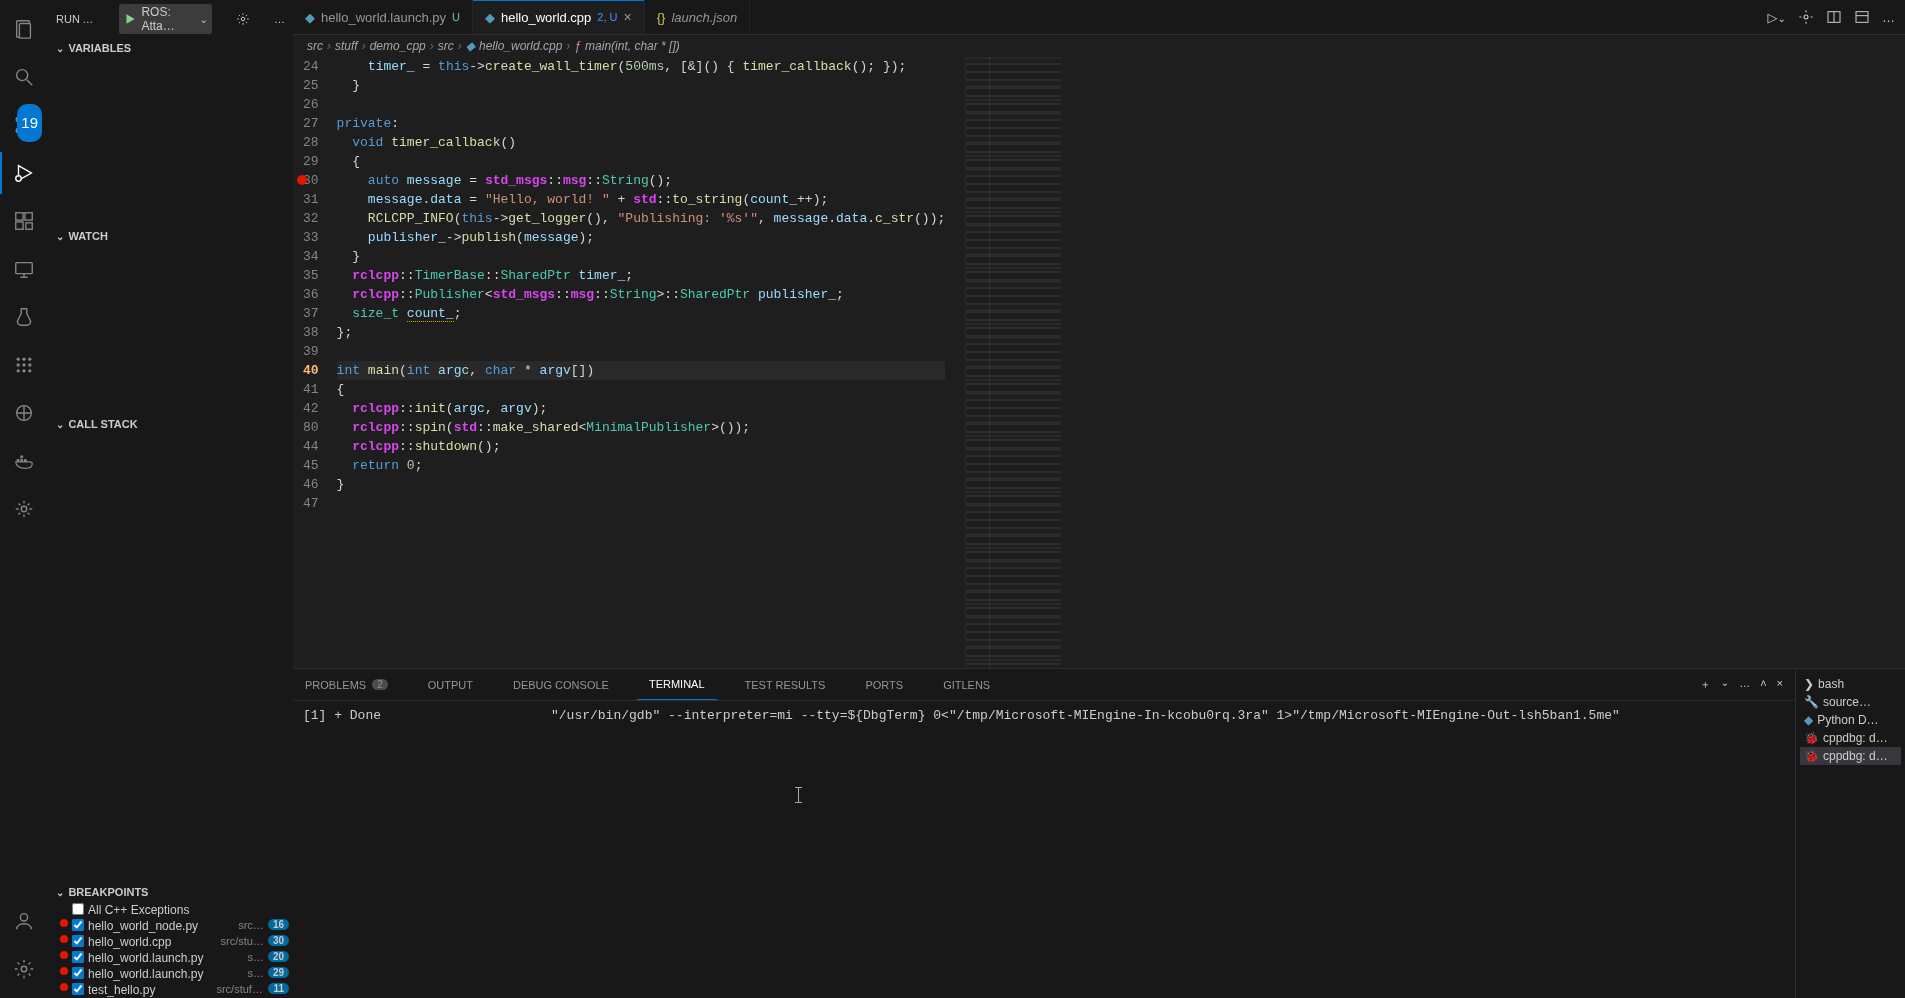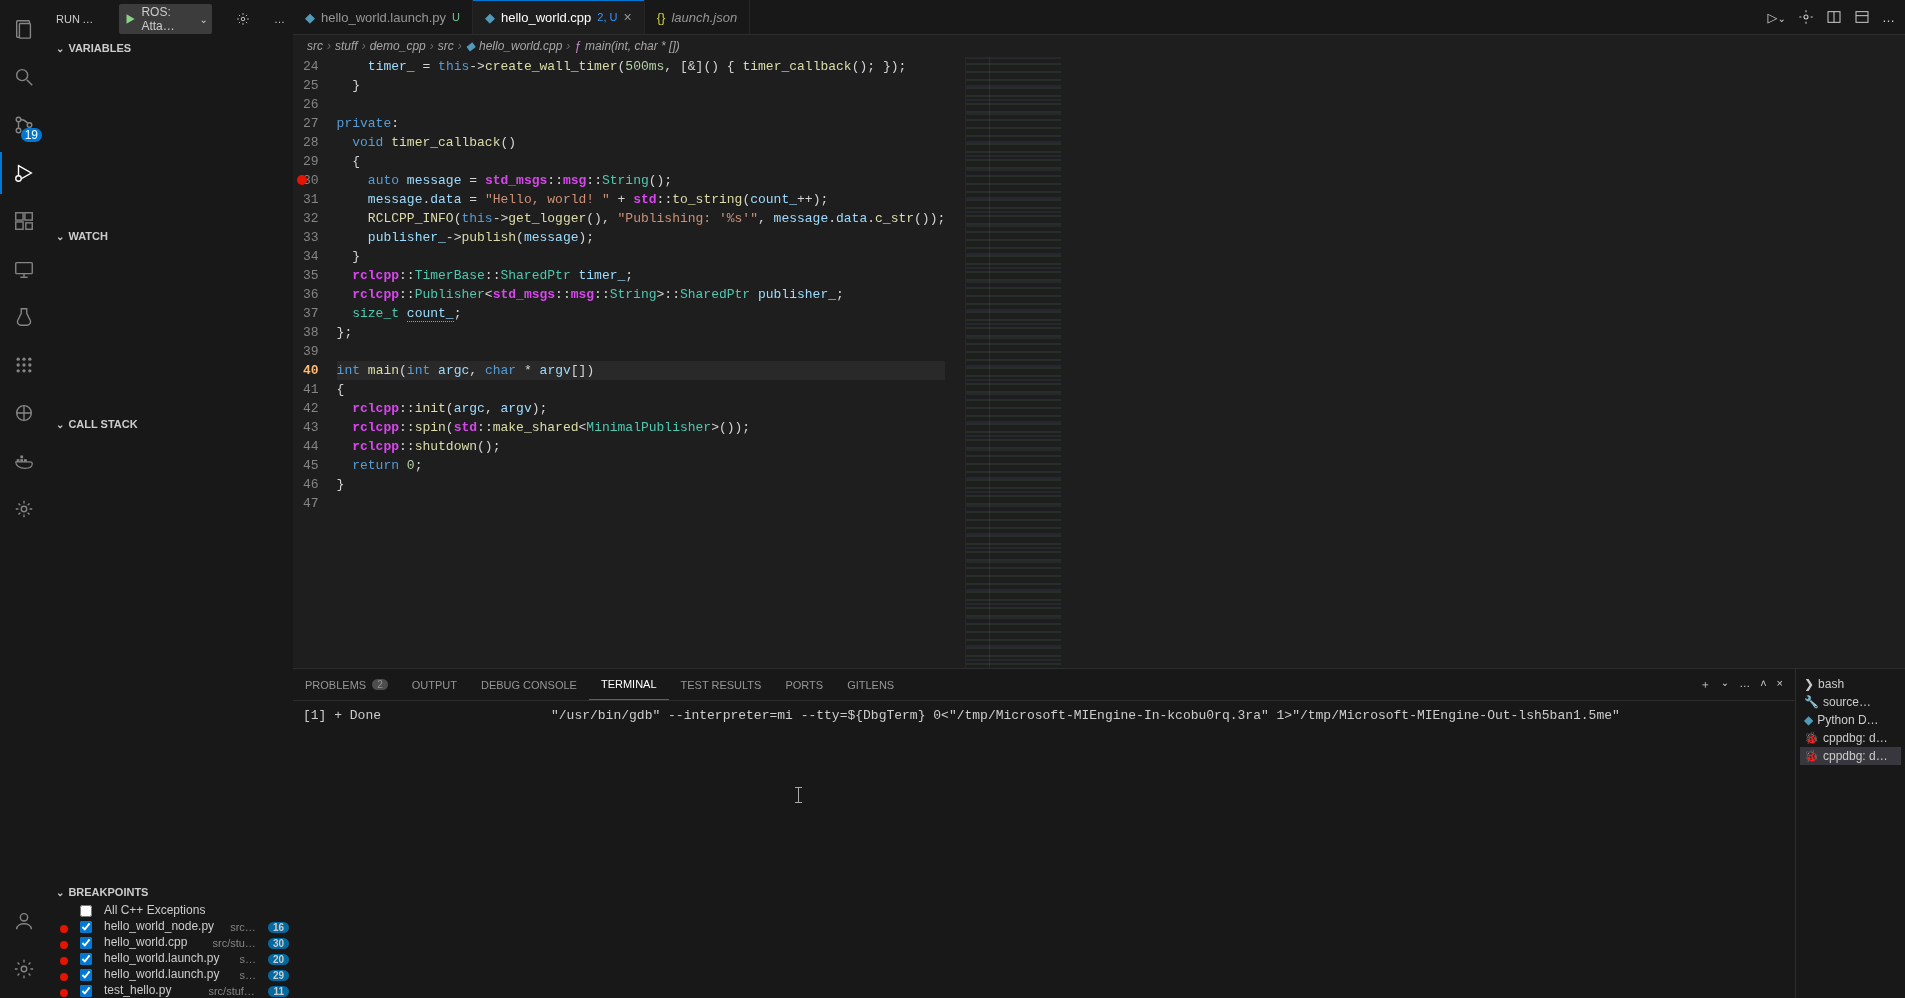--- a/index.html
+++ b/index.html
@@ -34,21 +34,21 @@
     cursor: pointer;
     position:relative;
   }
   .activity-item.active { color: #ffffff; }
   .activity-item.active::before {
     content:""; position:absolute; left:0; top:0; bottom:0; width:2px; background:#0078d4;
   }
   .badge {
     position:absolute; bottom:4px; right:6px;
     background:#0078d4; color:#fff; border-radius:10px;
-    font-size:12px; padding:0 4px; line-height:14px; min-width:14px; text-align:center;
+    font-size:15px; padding:12px 4px; line-height:14px; min-width:14px; text-align:center;
   }
 
   .sidebar {
     width: 245px;
     background: #181818;
     color: #cccccc;
     display:flex;
     flex-direction:column;
   }
   .sidebar-header {
@@ -76,21 +76,21 @@
     cursor: pointer;
     display:flex;
     align-items:center;
     gap:4px;
   }
   .chev { font-size:10px; }
   .section-body { flex: 0 0 auto; }
   .flex-grow { flex: 1 1 auto; }
 
   .breakpoints-list { font-size:12px; }
-  .bp-row { display:flex; align-items:flex-end; gap:12px; padding:1px 4px 1px 12px; color:#ccc; }
+  .bp-row { display:flex; align-items:flex-start; gap:4px; padding:1px 4px 1px 12px; color:#ccc; }
   .bp-dot { width:8px; height:8px; border-radius:50%; background:#e51400; flex-shrink:0; }
   .bp-check { width:12px; height:12px; accent-color:#0078d4; }
   .bp-file { white-space:nowrap; overflow:hidden; text-overflow:ellipsis; flex:1; }
   .bp-path { color:#858585; font-size:11px; white-space:nowrap; overflow:hidden; text-overflow:ellipsis; max-width:48px; }
   .bp-num { background:#0369a1; color:#ccc; border-radius:8px; font-size:10px; padding:0 5px;font-weight:bold; }
 
   .editor-area {
     flex:1;
     display:flex;
     flex-direction:column;
@@ -210,21 +210,21 @@
     flex:1;
     display:flex;
     flex-direction:column;
   }
   .panel-tabs {
     display:flex;
     height:32px;
     border-bottom:1px solid #2d2d2d;
     align-items:center;
     font-size:11px;
-    gap:0;
+    gap:16px;
     text-align:center;
   }
   .ptab {
     padding: 0 12px;
     color:#969696;
     height:100%;
     display:flex;
     align-items:center;
     gap:6px;
     cursor:pointer;
@@ -533,21 +533,21 @@
         <span class="line-no">33</span>
         <span class="line-no">34</span>
         <span class="line-no">35</span>
         <span class="line-no">36</span>
         <span class="line-no">37</span>
         <span class="line-no">38</span>
         <span class="line-no">39</span>
         <span class="line-no current">40</span>
         <span class="line-no">41</span>
         <span class="line-no">42</span>
-        <span class="line-no">43</span>
+        <span class="line-no">80</span>
         <span class="line-no">44</span>
         <span class="line-no">45</span>
         <span class="line-no">46</span>
         <span class="line-no">47</span>
       </div>
     <div class="code-lines" id="code-lines"><div>    <span class="var">timer_</span> <span class="op">=</span> <span class="kw">this</span><span class="op">-&gt;</span><span class="fn">create_wall_timer</span><span class="punc">(</span><span class="num">500ms</span><span class="punc">,</span> <span class="punc">[</span><span class="op">&amp;</span><span class="punc">]()</span> <span class="punc">{</span> <span class="fn">timer_callback</span><span class="punc">();</span> <span class="punc">});</span></div><div>  <span class="punc">}</span></div><div>&nbsp;</div><div><span class="kw">private</span><span class="punc">:</span></div><div>  <span class="kw">void</span> <span class="fn">timer_callback</span><span class="punc">()</span></div><div>  <span class="punc">{</span></div><div>    <span class="kw">auto</span> <span class="var">message</span> <span class="op">=</span> <span class="ns">std_msgs</span><span class="op">::</span><span class="ns">msg</span><span class="op">::</span><span class="type">String</span><span class="punc">();</span></div><div>    <span class="var">message</span><span class="punc">.</span><span class="member">data</span> <span class="op">=</span> <span class="str">"Hello, world! "</span> <span class="op">+</span> <span class="ns">std</span><span class="op">::</span><span class="fn">to_string</span><span class="punc">(</span><span class="var">count_</span><span class="op">++</span><span class="punc">);</span></div><div>    <span class="mac">RCLCPP_INFO</span><span class="punc">(</span><span class="kw">this</span><span class="op">-&gt;</span><span class="fn">get_logger</span><span class="punc">(),</span> <span class="str">"Publishing: '%s'"</span><span class="punc">,</span> <span class="var">message</span><span class="punc">.</span><span class="member">data</span><span class="punc">.</span><span class="fn">c_str</span><span class="punc">());</span></div><div>    <span class="var">publisher_</span><span class="op">-&gt;</span><span class="fn">publish</span><span class="punc">(</span><span class="var">message</span><span class="punc">);</span></div><div>  <span class="punc">}</span></div><div>  <span class="ns">rclcpp</span><span class="op">::</span><span class="type">TimerBase</span><span class="op">::</span><span class="type">SharedPtr</span> <span class="var">timer_</span><span class="punc">;</span></div><div>  <span class="ns">rclcpp</span><span class="op">::</span><span class="type">Publisher</span><span class="punc">&lt;</span><span class="ns">std_msgs</span><span class="op">::</span><span class="ns">msg</span><span class="op">::</span><span class="type">String</span><span class="punc">&gt;::</span><span class="type">SharedPtr</span> <span class="var">publisher_</span><span class="punc">;</span></div><div>  <span class="type">size_t</span> <span class="var underline-warn">count_</span><span class="punc">;</span></div><div><span class="punc">};</span></div><div>&nbsp;</div><div class="hl-line"><span class="kw">int</span> <span class="fn">main</span><span class="punc">(</span><span class="kw">int</span> <span class="var">argc</span><span class="punc">,</span> <span class="kw">char</span> <span class="op">*</span> <span class="var">argv</span><span class="punc">[])</span></div><div><span class="punc">{</span></div><div>  <span class="ns">rclcpp</span><span class="op">::</span><span class="fn">init</span><span class="punc">(</span><span class="var">argc</span><span class="punc">,</span> <span class="var">argv</span><span class="punc">);</span></div><div>  <span class="ns">rclcpp</span><span class="op">::</span><span class="fn">spin</span><span class="punc">(</span><span class="ns">std</span><span class="op">::</span><span class="fn">make_shared</span><span class="punc">&lt;</span><span class="type">MinimalPublisher</span><span class="punc">&gt;());</span></div><div>  <span class="ns">rclcpp</span><span class="op">::</span><span class="fn">shutdown</span><span class="punc">();</span></div><div>  <span class="kw">return</span> <span class="num">0</span><span class="punc">;</span></div><div><span class="punc">}</span></div><div>&nbsp;</div></div>
     <div class="ruler"></div>
     <div class="minimap"></div>
   </div>
 

